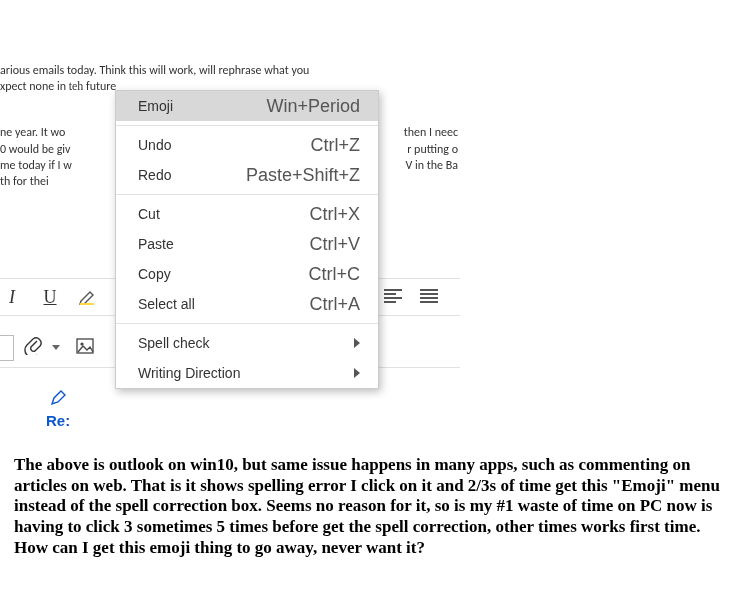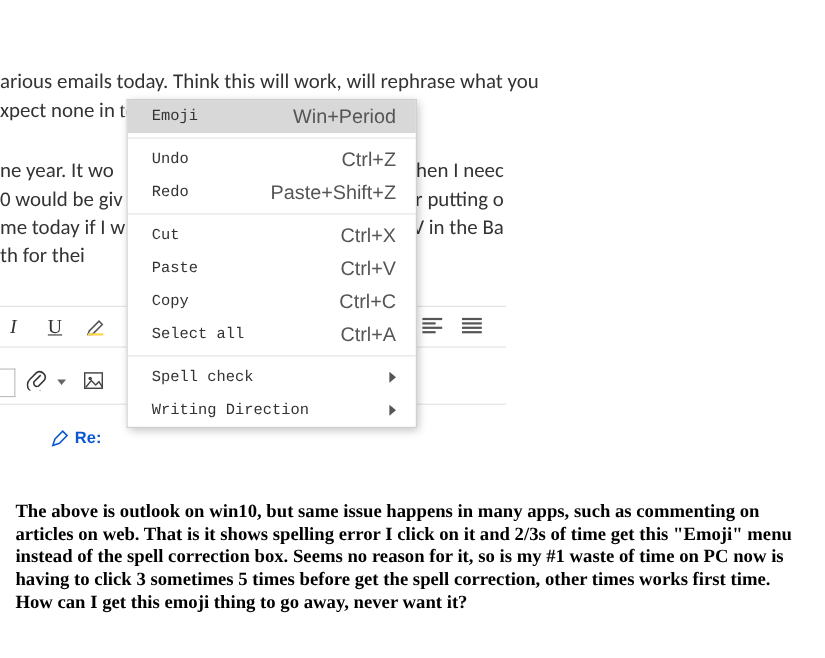--- a/index.html
+++ b/index.html
@@ -13,21 +13,21 @@
     position: relative;
   }
   .compose-area {
     position: absolute;
     top: 0; left: 0; right: 0;
     padding: 0;
     color: #222;
   }
   .doc-text {
     font-family: Calibri, "Segoe UI", sans-serif;
-    font-size: 19px;
+    font-size: 12px;
     color: #333;
     line-height: 1.35;
     padding-top: 62px;
     padding-left: 0;
   }
   .doc-line { white-space: nowrap; }
   .spell-error {
     border-bottom: 2px wavy #d93025;
     padding-bottom: 1px;
     font-family: Liberation Serif, serif;
@@ -59,21 +59,21 @@
     border-top: 5px solid transparent;
     border-bottom: 5px solid transparent;
     border-left: 6px solid #555;
     margin-left: auto;
   }
   .menu-sep {
     height: 1px;
     background: #e2e2e2;
     margin: 4px 0;
   }
-  .menu-item .label { flex: 0 0 auto; font-family: Liberation Mono, monospace; }
+  .menu-item .label { flex: 0 0 auto; }
 
   .format-bar {
     position: absolute;
     top: 278px;
     left: 0;
     height: 38px;
     width: 460px;
     border-top: 1px solid #e1e1e1;
     border-bottom: 1px solid #e1e1e1;
     background: #fff;
@@ -134,20 +134,21 @@
 
   .subject-bar {
     position: absolute;
     top: 390px;
     left: 46px;
     display: flex;
     align-items: center;
     gap: 6px;
     color: #0b57d0;
     font-size: 15px;
+    flex-direction: column;
   }
   .pen-icon { width: 16px; height: 16px; }
 
   .caption {
     position: absolute;
     top: 455px;
     left: 14px;
     right: 14px;
     font-family: "Times New Roman", Times, serif;
     font-size: 17px;

